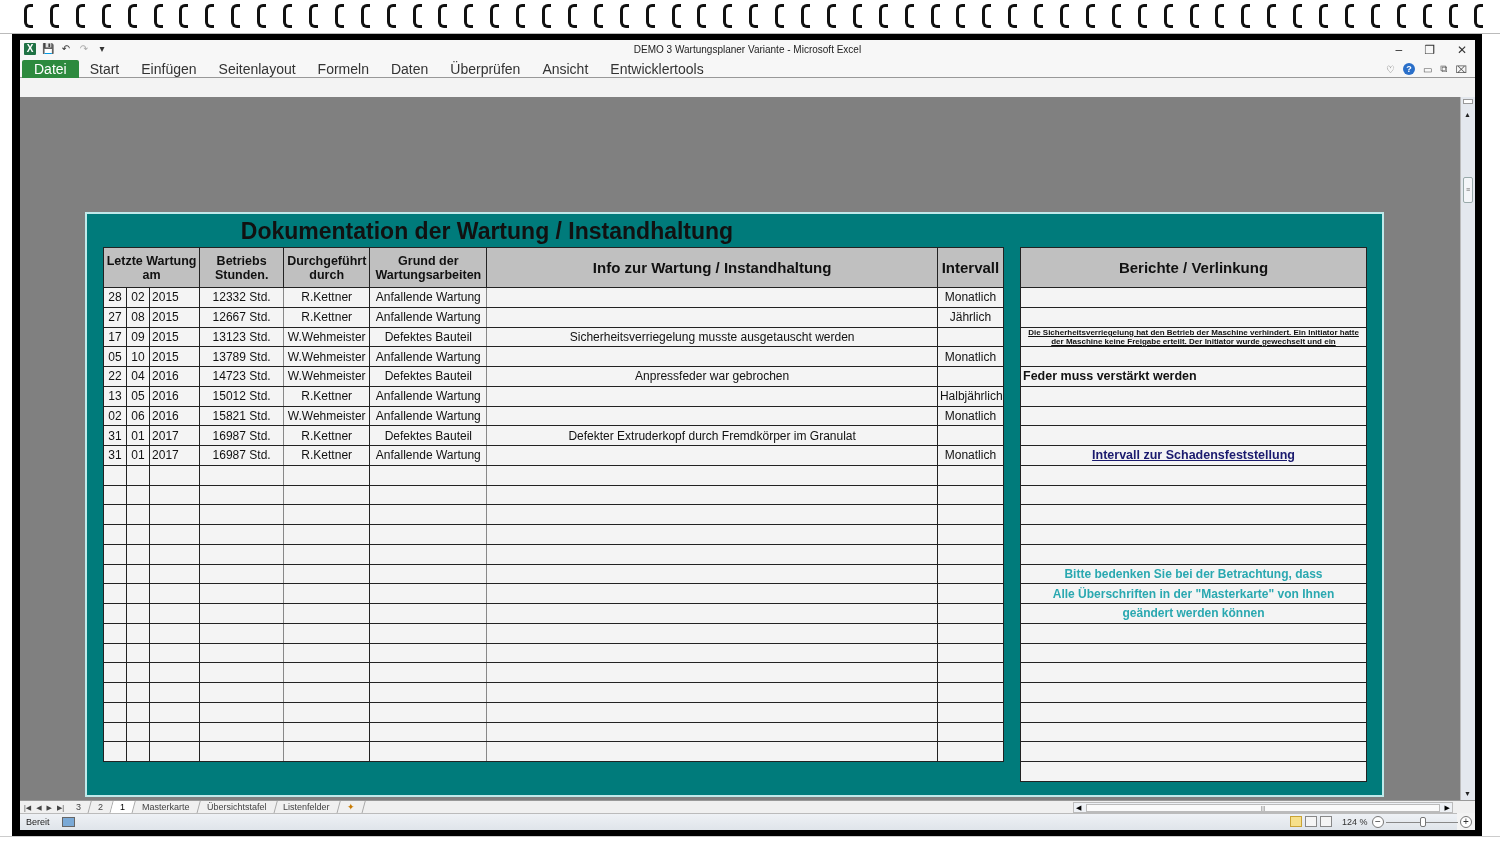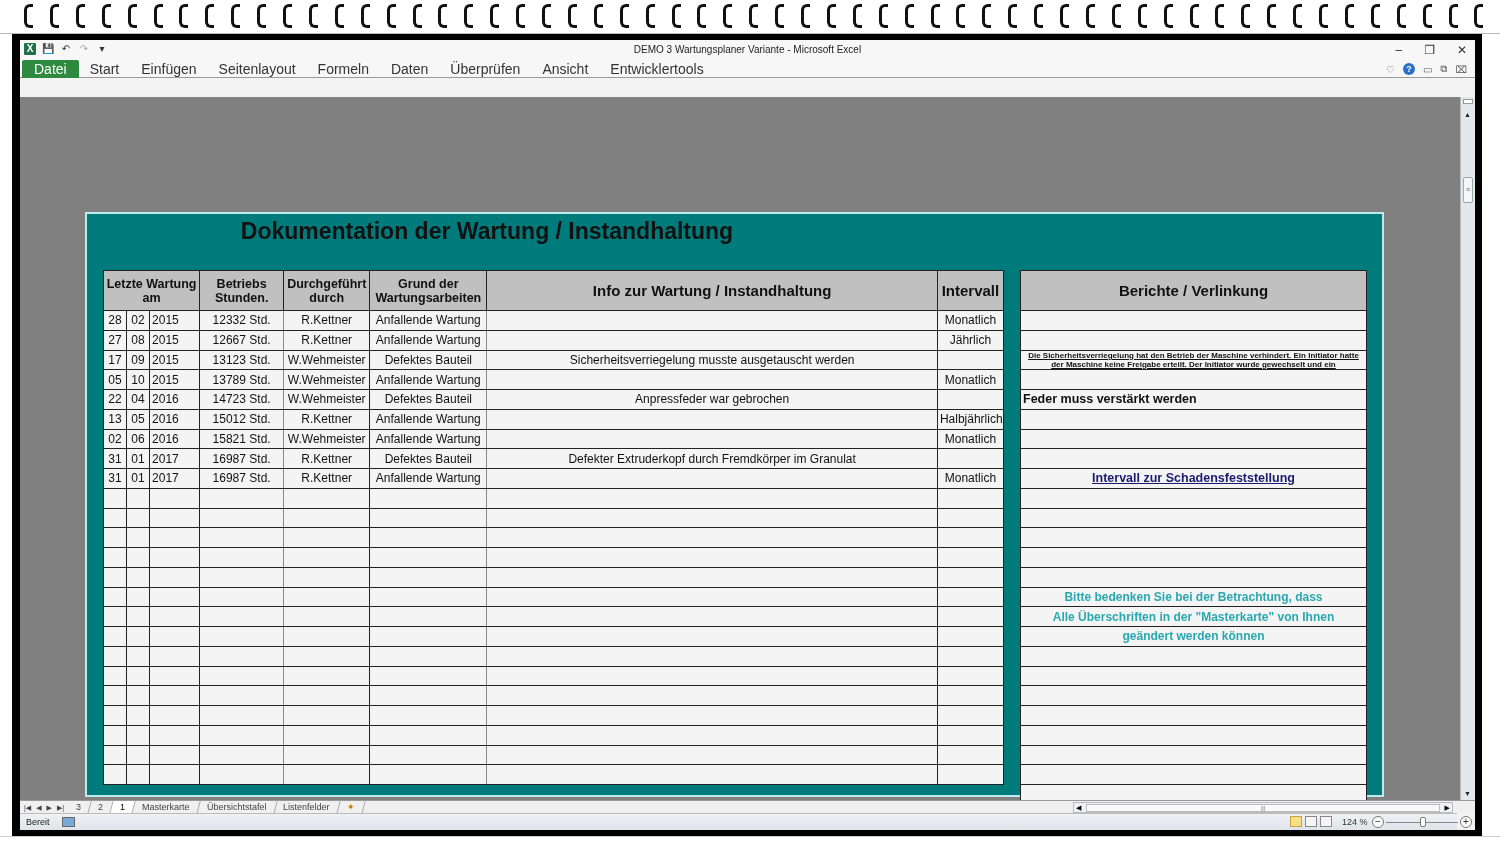--- a/index.html
+++ b/index.html
@@ -31,21 +31,21 @@
   .formula-input { position: absolute; left: 188px; top: 0; right: 14px; height: 17px; border-left: 1px solid #ccc; }
   .formula-expand { position: absolute; right: 2px; top: 2px; width: 10px; height: 12px; border: 1px solid #aab; font-size: 7px; text-align: center; line-height: 11px; color: #333; background: #f0f4fa; }
   .sheet { position: absolute; left: 0; top: 57px; width: 1440px; height: 703px; background: #808080; }
   .vscroll { position: absolute; left: 1440px; top: 57px; width: 15px; height: 703px; background: #e4e8ee; border-left: 1px solid #bbb; }
   .vscroll .up { position: absolute; top: 14px; left: 3px; font-size: 7px; color: #222; }
   .vscroll .thumb { position: absolute; top: 80px; left: 2px; width: 10px; height: 26px; background: #f4f6f9; border: 1px solid #9aa; border-radius: 2px; font-size: 7px; text-align: center; line-height: 24px; color: #666; }
   .vscroll .split { position: absolute; top: 2px; left: 2px; width: 10px; height: 5px; border: 1px solid #999; background: #fff; }
   .vscroll .down { position: absolute; bottom: 3px; left: 3px; font-size: 7px; color: #222; }
   .panel { position: absolute; left: 65px; top: 115px; width: 1299px; height: 585px; background: #007b7b; border: 2px solid #bfe9ea; }
   .panel-title { position: absolute; left: 0; top: 4px; width: 800px; text-align: center; font-size: 23px; font-weight: bold; color: #111; }
-  table { border-collapse: collapse; table-layout: fixed; position: absolute; background: #f4f4f4; margin-top: 23px; }
+  table { border-collapse: collapse; table-layout: fixed; position: absolute; background: #f4f4f4; }
   td, th { border: 1px solid #222; font-size: 12px; color: #111; height: 19.75px; padding: 0 2px; white-space: nowrap; overflow: hidden; }
   th { background: #c0c0c0; font-weight: bold; font-size: 12.5px; line-height: 14px; height: 40px; text-align: center; white-space: normal; }
   .main-table { left: 16px; top: 33px; width: 901px; }
   .side-table { left: 933px; top: 33px; width: 346px; }
   .c { text-align: center; }
   .l { text-align: left; }
   .big-th { font-size: 15px; }
   td.vgrey { border-right-color: #888; }
   .small-report { font-size: 8px; font-weight: bold; line-height: 9px; white-space: normal; text-align: center; text-decoration: underline; }
   .bold-report { font-weight: bold; font-size: 12.5px; }

